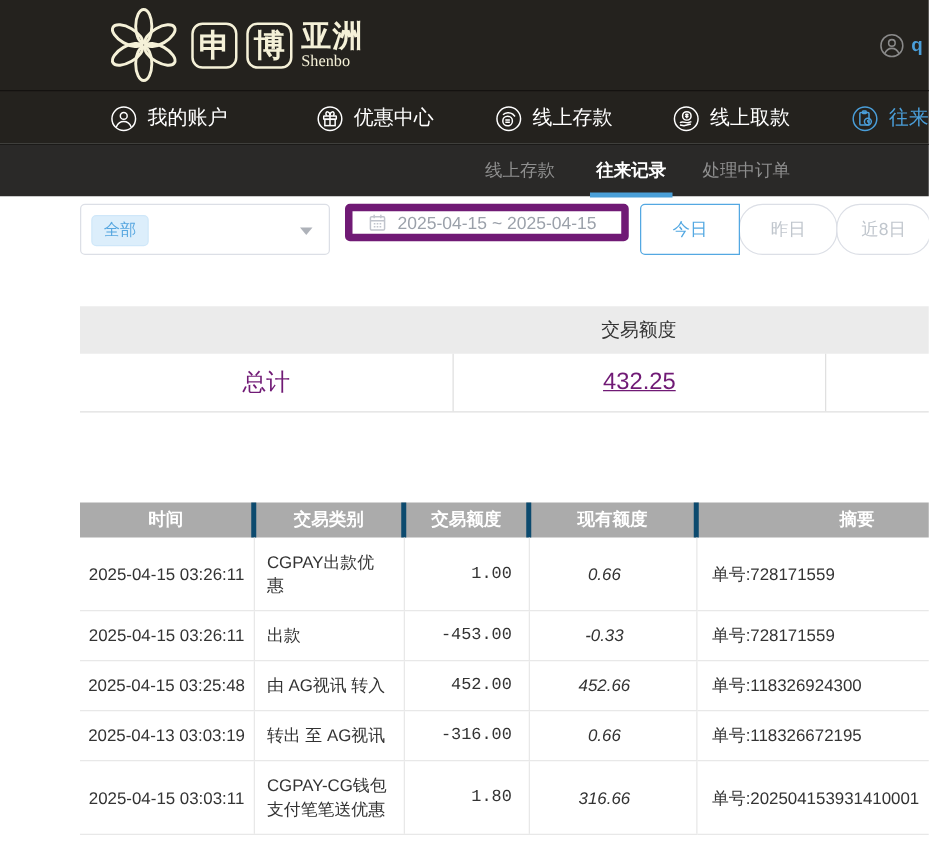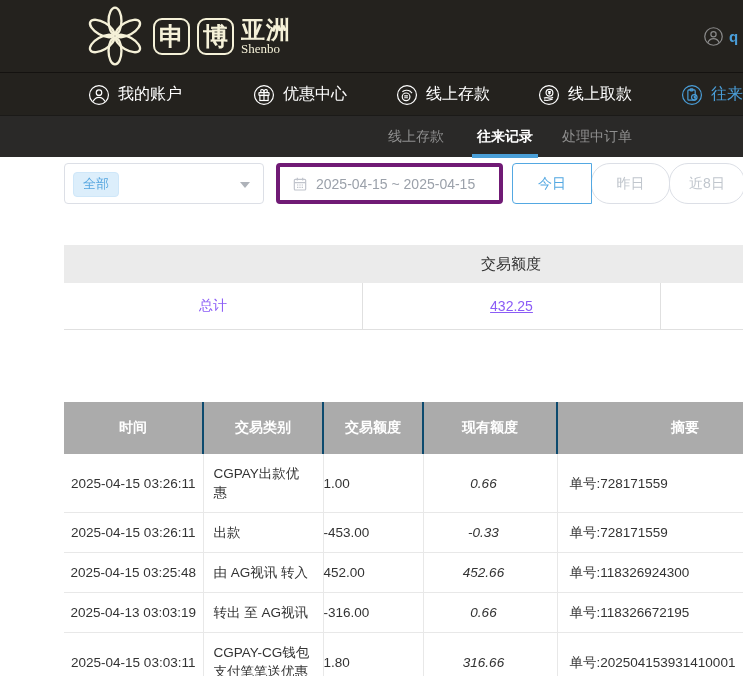--- a/index.html
+++ b/index.html
@@ -35,52 +35,52 @@
   .subtab.active::after { content:""; position:absolute; left:-5px; bottom:0; width:66px; height:4px; background:#4a9fd8; }
 
   
   .filters { position:absolute; left:0; top:163px; width:812px; height:41px; }
   .type-select { position:absolute; left:64px; top:0; width:200px; height:41px;
                  border:1px solid #dcdfe6; border-radius:4px; background:#fff; cursor:pointer; }
   .chip { position:absolute; left:8px; top:8px; padding:3px 9px 4px; background:#dceefb; border:1px solid #cfe7f9;
           border-radius:4px; color:#57a7e0; font-size:13px; line-height:16px; }
   .caret { position:absolute; right:13px; top:18px; width:0; height:0;
            border-left:5px solid transparent; border-right:5px solid transparent; border-top:6px solid #aeb2b9; }
-  .date-input { position:absolute; left:276px; top:0; width:227px; height:41px;
-                border:4px solid #701a75; border-radius:4px; background:#fff; display:flex; align-items:center;
+  .date-input { position:absolute; left:276px; top:0; width:227px; height:30px;
+                border:6px solid #701a75; border-radius:4px; background:#fff; display:flex; align-items:center;
                 padding-left:12px; gap:8px; cursor:pointer; }
   .date-text { color:#9ba1aa; font-size:14px; }
   .btn-group { position:absolute; left:512px; top:0; height:41px; display:flex; }
   .qbtn { height:41px; border:1px solid #dcdfe6; background:#fff; color:#c0c6cd; font-size:14px;
           display:flex; align-items:center; justify-content:center; cursor:pointer; }
   .qbtn + .qbtn { margin-left:-1px;border-radius:19px; }
   .qbtn.b0 { width:80px; border-radius:4px 0 0 4px; }
   .qbtn.b1 { width:79px; }
   .qbtn.b2 { width:76px; }
   .qbtn.active { border:1px solid #53a8e2; color:#53a8e2; position:relative; z-index:2; }
 
   
   .summary { position:absolute; left:64px; top:245px; width:748px; }
   .summary-head { display:grid; grid-template-columns:298px 298px 152px; height:38px; background:#ebebeb; }
   .summary-head div { display:flex; align-items:center; justify-content:center; color:#333; font-size:15px; }
   .summary-row { display:grid; grid-template-columns:298px 298px 152px; height:47px; border-bottom:1px solid #e0e0e0; }
-  .summary-row div { display:flex; align-items:center; justify-content:center; color:#8b5cf6; font-size:14px; }
+  .summary-row div { display:flex; align-items:center; justify-content:center; color:#701a75; font-size:19px; }
   .summary-row .c2, .summary-row .c3 { border-left:1px solid #e0e0e0;text-decoration:underline; }
 
   
   .tx-wrap { position:absolute; left:64px; top:402px; width:748px; }
   table { border-collapse:collapse; table-layout:fixed; width:748px; }
-  thead th { background:#ababab; color:#fff; font-size:14px; font-weight:bold; height:52px; text-align:center; }
-  thead th + th { border-left:2px solid #0c4a6e; }
+  thead th { background:#ababab; color:#fff; font-size:14px; font-weight:bold; height:28px; text-align:center; }
+  thead th + th { border-left:4px solid #0c4a6e; }
   tbody td { color:#333; font-size:13.5px; line-height:19px; padding:10px 0; border-bottom:1px solid #e8e8e8;
              word-break:break-all; }
   tbody td + td { border-left:1px solid #e8e8e8; }
   td.c-time    { text-align:center; }
   td.c-type    { text-align:left;  padding-left:10px; padding-right:10px; }
-  td.c-amount  { padding-right:13px; }
+  td.c-amount  { text-align:right; padding-right:13px;font-family:Liberation Mono, monospace; }
   td.c-balance { text-align:center; padding-right:13px;font-style:italic; }
   td.c-summary { text-align:left;  padding-left:12px; }
 </style>
 </head>
 <body>
 
 <div class="viewport">
 <div class="page">
 
   <div class="topbar">

